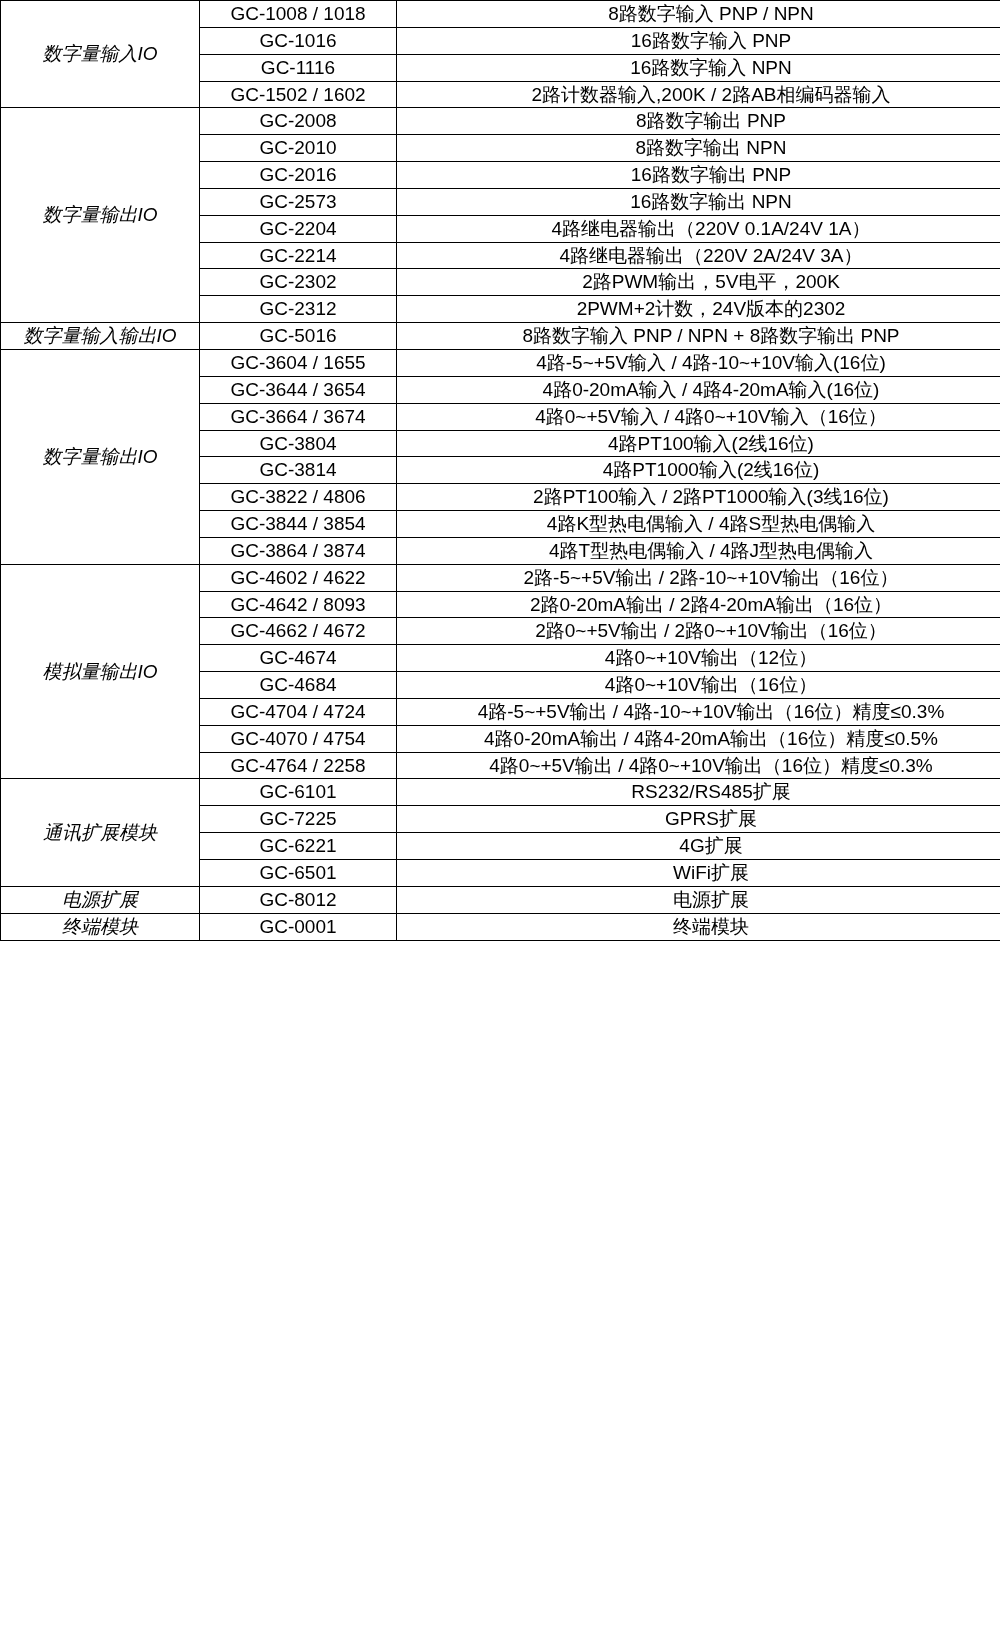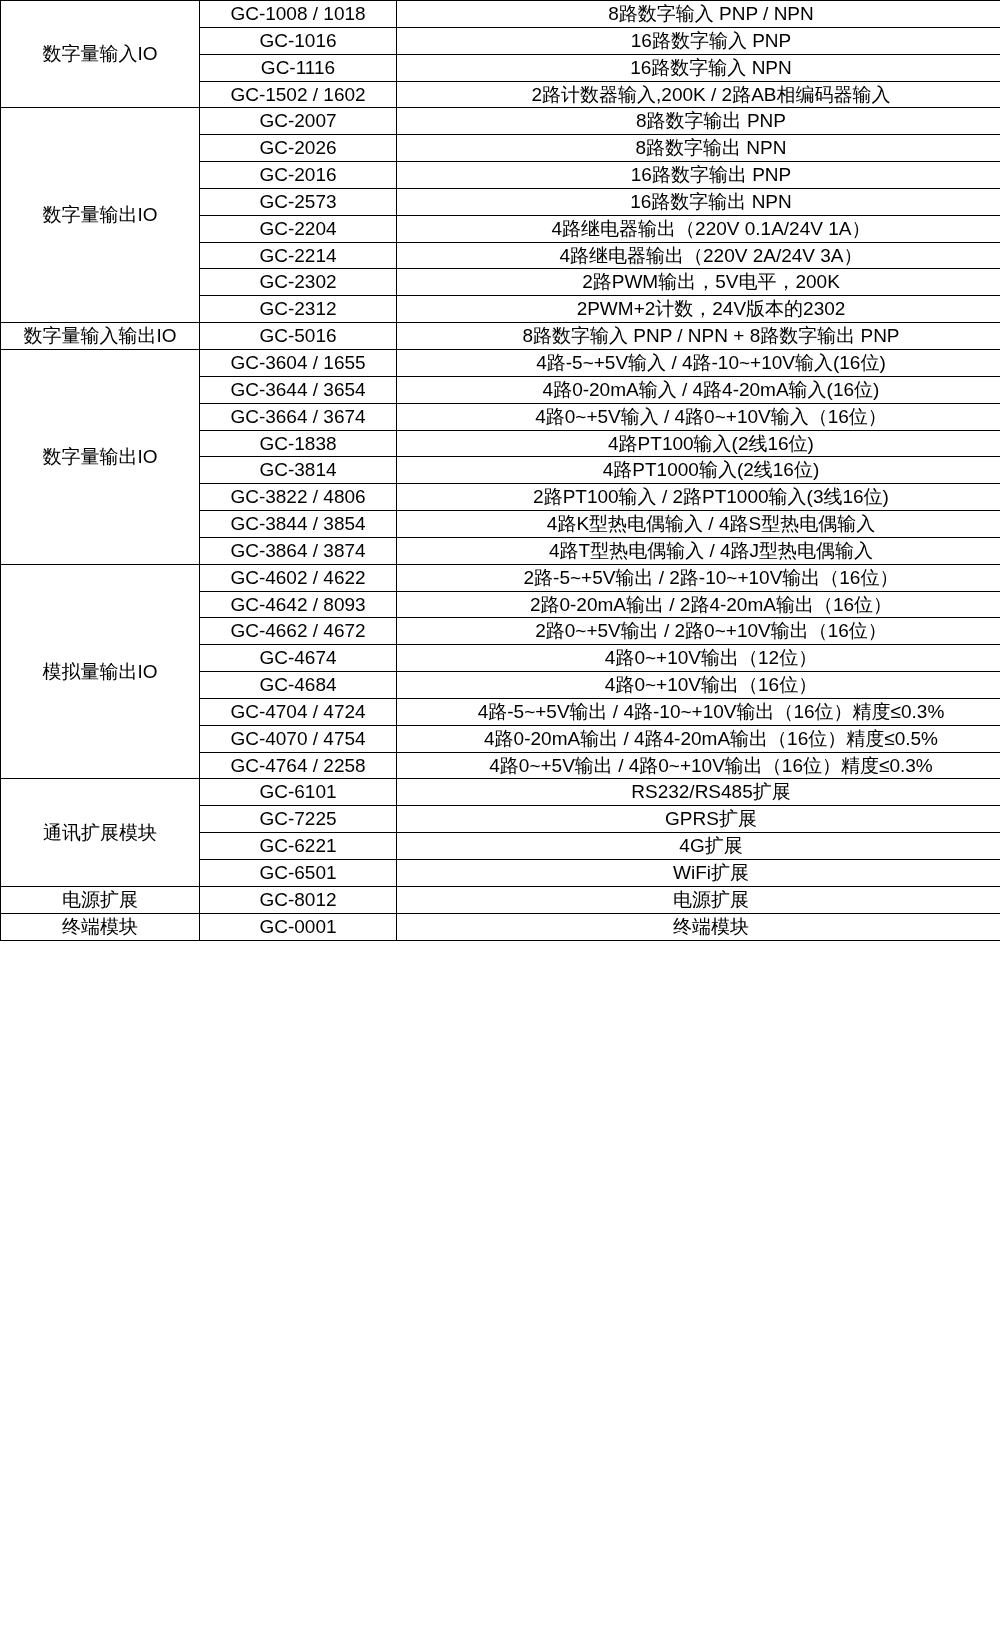--- a/index.html
+++ b/index.html
@@ -23,20 +23,21 @@
     vertical-align: middle;
     padding: 2px 4px;
     font-size: 19px;
     line-height: 1.15;
     white-space: nowrap;
     overflow: hidden;
   }
   td.cat-cell {
     width: 190px;
     font-size: 20px;
+    font-style: italic;
   }
   td.model-cell {
     width: 188px;
     font-size: 19px;
   }
   td.desc-cell {
     width: 620px;
     font-size: 19px;
   }
   td.desc-small {
@@ -60,25 +61,25 @@
       <tr>
         <td class="model-cell">GC-1116</td>
         <td class="desc-cell">16路数字输入 NPN</td>
       </tr>
       <tr>
         <td class="model-cell">GC-1502 / 1602</td>
         <td class="desc-cell">2路计数器输入,200K / 2路AB相编码器输入</td>
       </tr>
       <tr>
         <td class="cat-cell" rowspan="8">数字量输出IO</td>
-        <td class="model-cell">GC-2007</td>
+        <td class="model-cell">GC-2008</td>
         <td class="desc-cell">8路数字输出 PNP</td>
       </tr>
       <tr>
-        <td class="model-cell">GC-2026</td>
+        <td class="model-cell">GC-2010</td>
         <td class="desc-cell">8路数字输出 NPN</td>
       </tr>
       <tr>
         <td class="model-cell">GC-2016</td>
         <td class="desc-cell">16路数字输出 PNP</td>
       </tr>
       <tr>
         <td class="model-cell">GC-2573</td>
         <td class="desc-cell">16路数字输出 NPN</td>
       </tr>
@@ -110,21 +111,21 @@
       </tr>
       <tr>
         <td class="model-cell">GC-3644 / 3654</td>
         <td class="desc-cell">4路0-20mA输入 / 4路4-20mA输入(16位)</td>
       </tr>
       <tr>
         <td class="model-cell">GC-3664 / 3674</td>
         <td class="desc-cell">4路0~+5V输入 / 4路0~+10V输入（16位）</td>
       </tr>
       <tr>
-        <td class="model-cell">GC-1838</td>
+        <td class="model-cell">GC-3804</td>
         <td class="desc-cell">4路PT100输入(2线16位)</td>
       </tr>
       <tr>
         <td class="model-cell">GC-3814</td>
         <td class="desc-cell">4路PT1000输入(2线16位)</td>
       </tr>
       <tr>
         <td class="model-cell">GC-3822 / 4806</td>
         <td class="desc-cell">2路PT100输入 / 2路PT1000输入(3线16位)</td>
       </tr>

